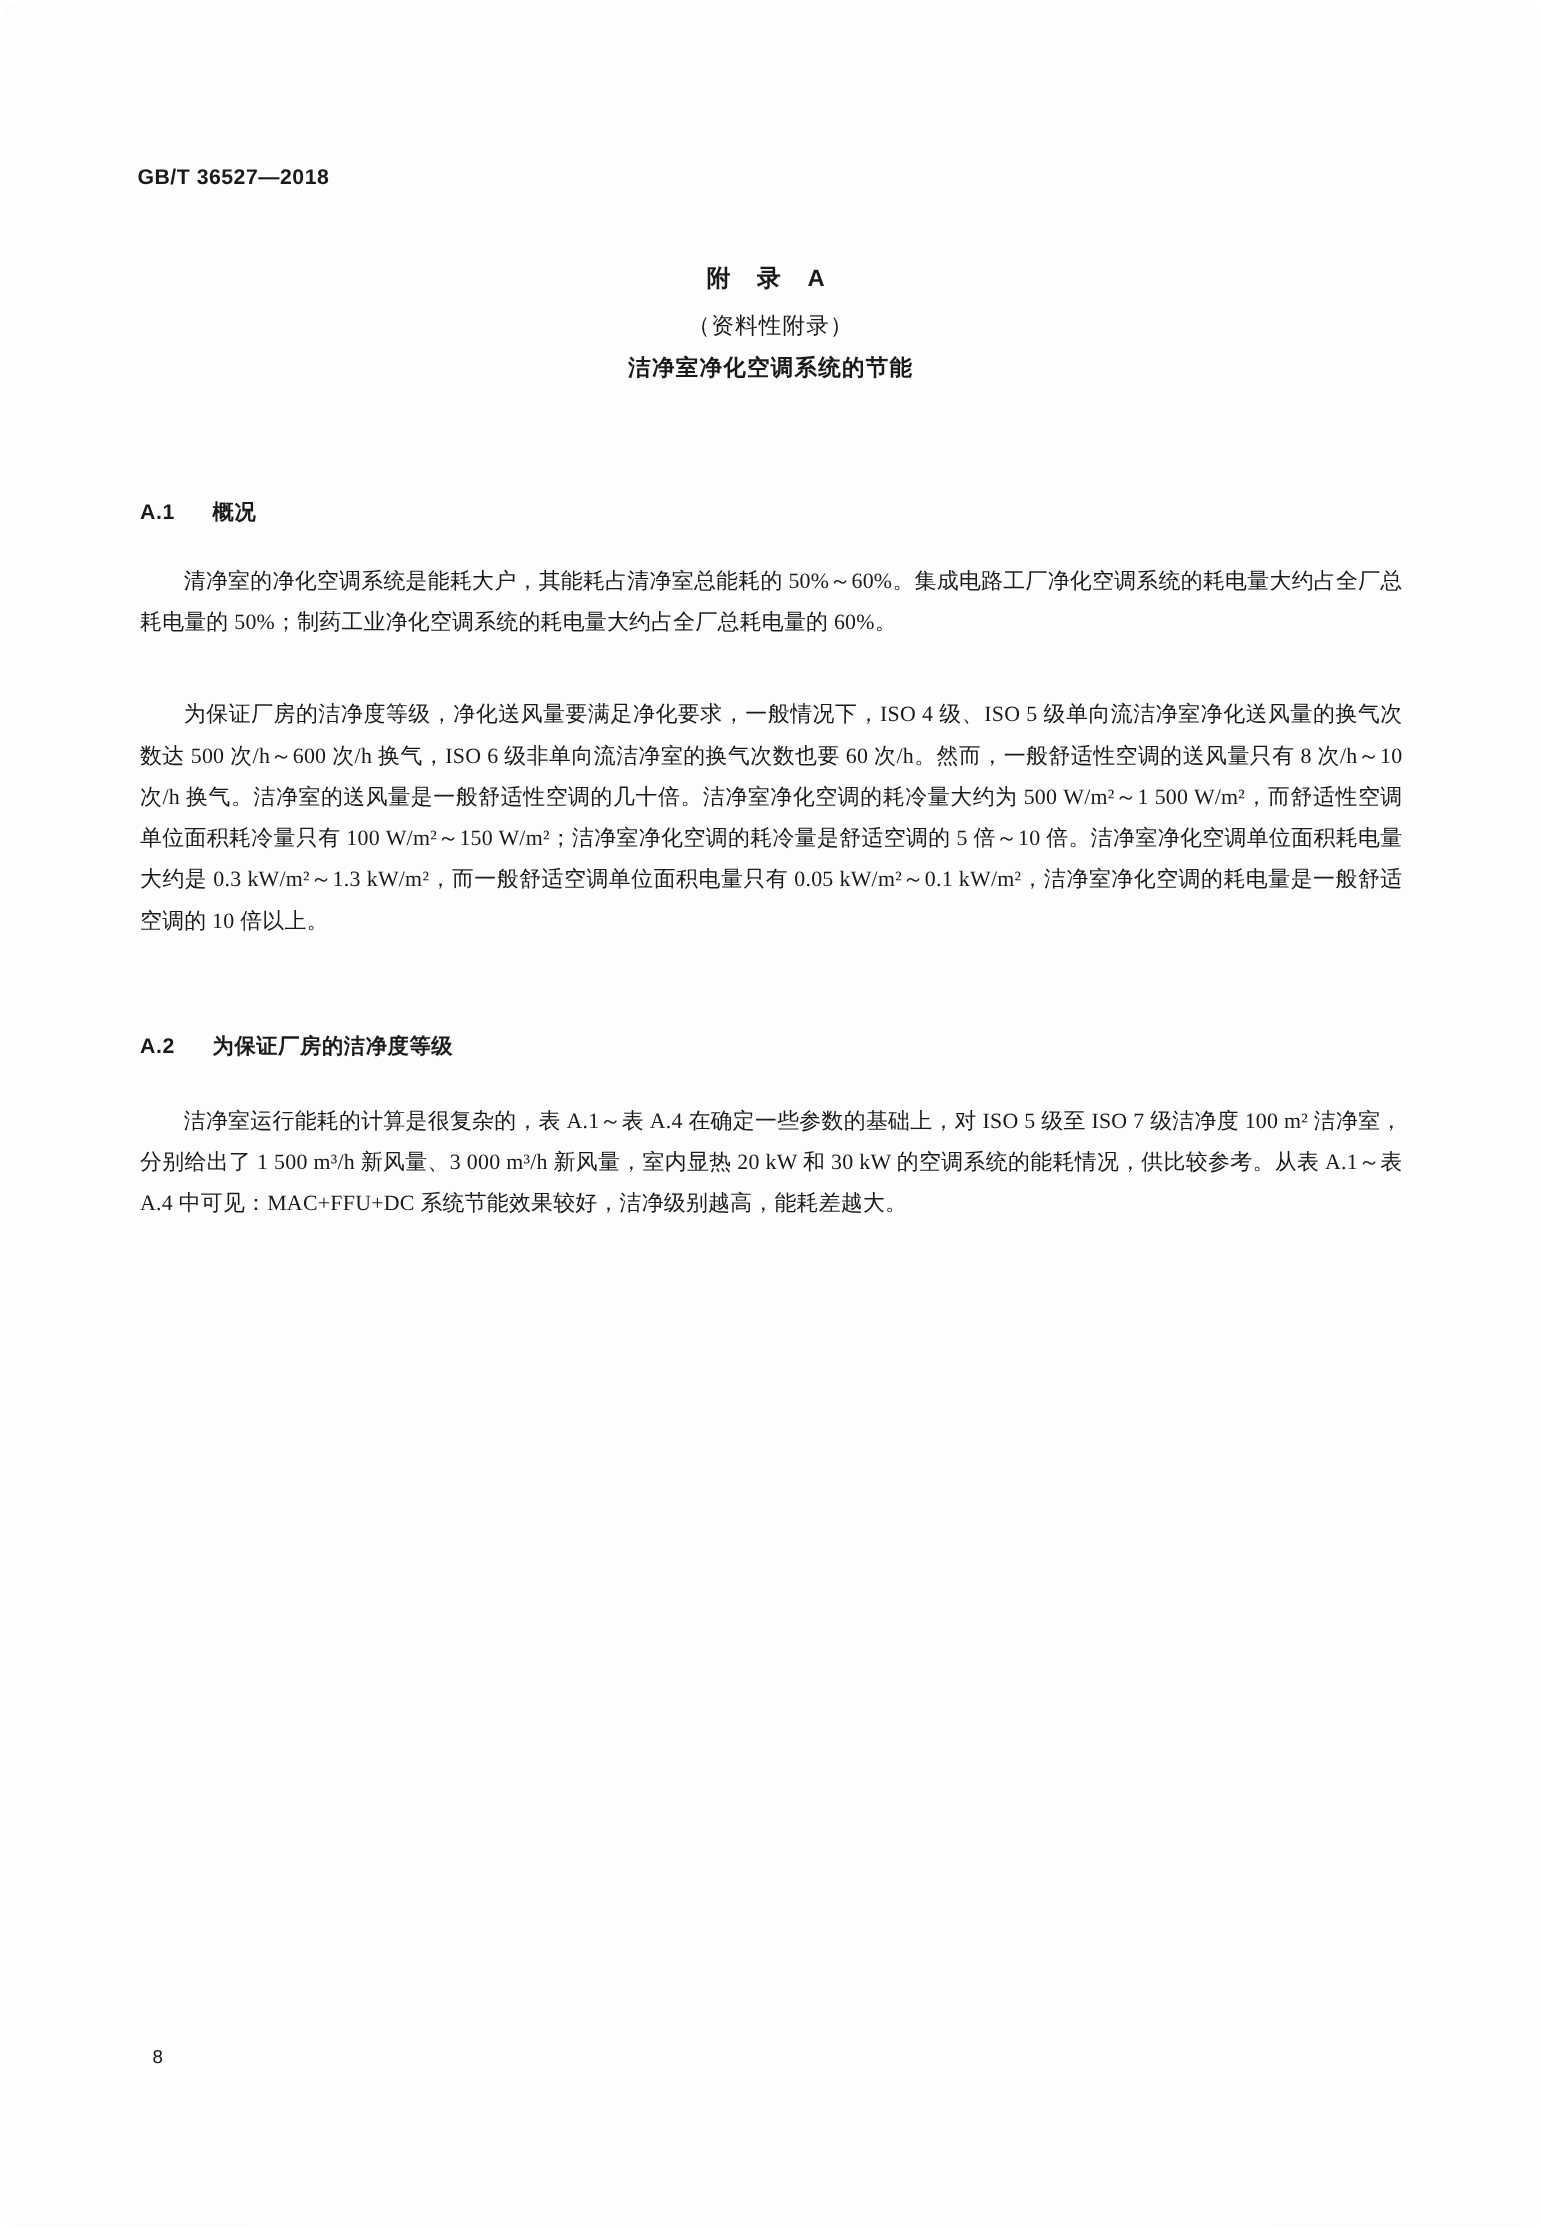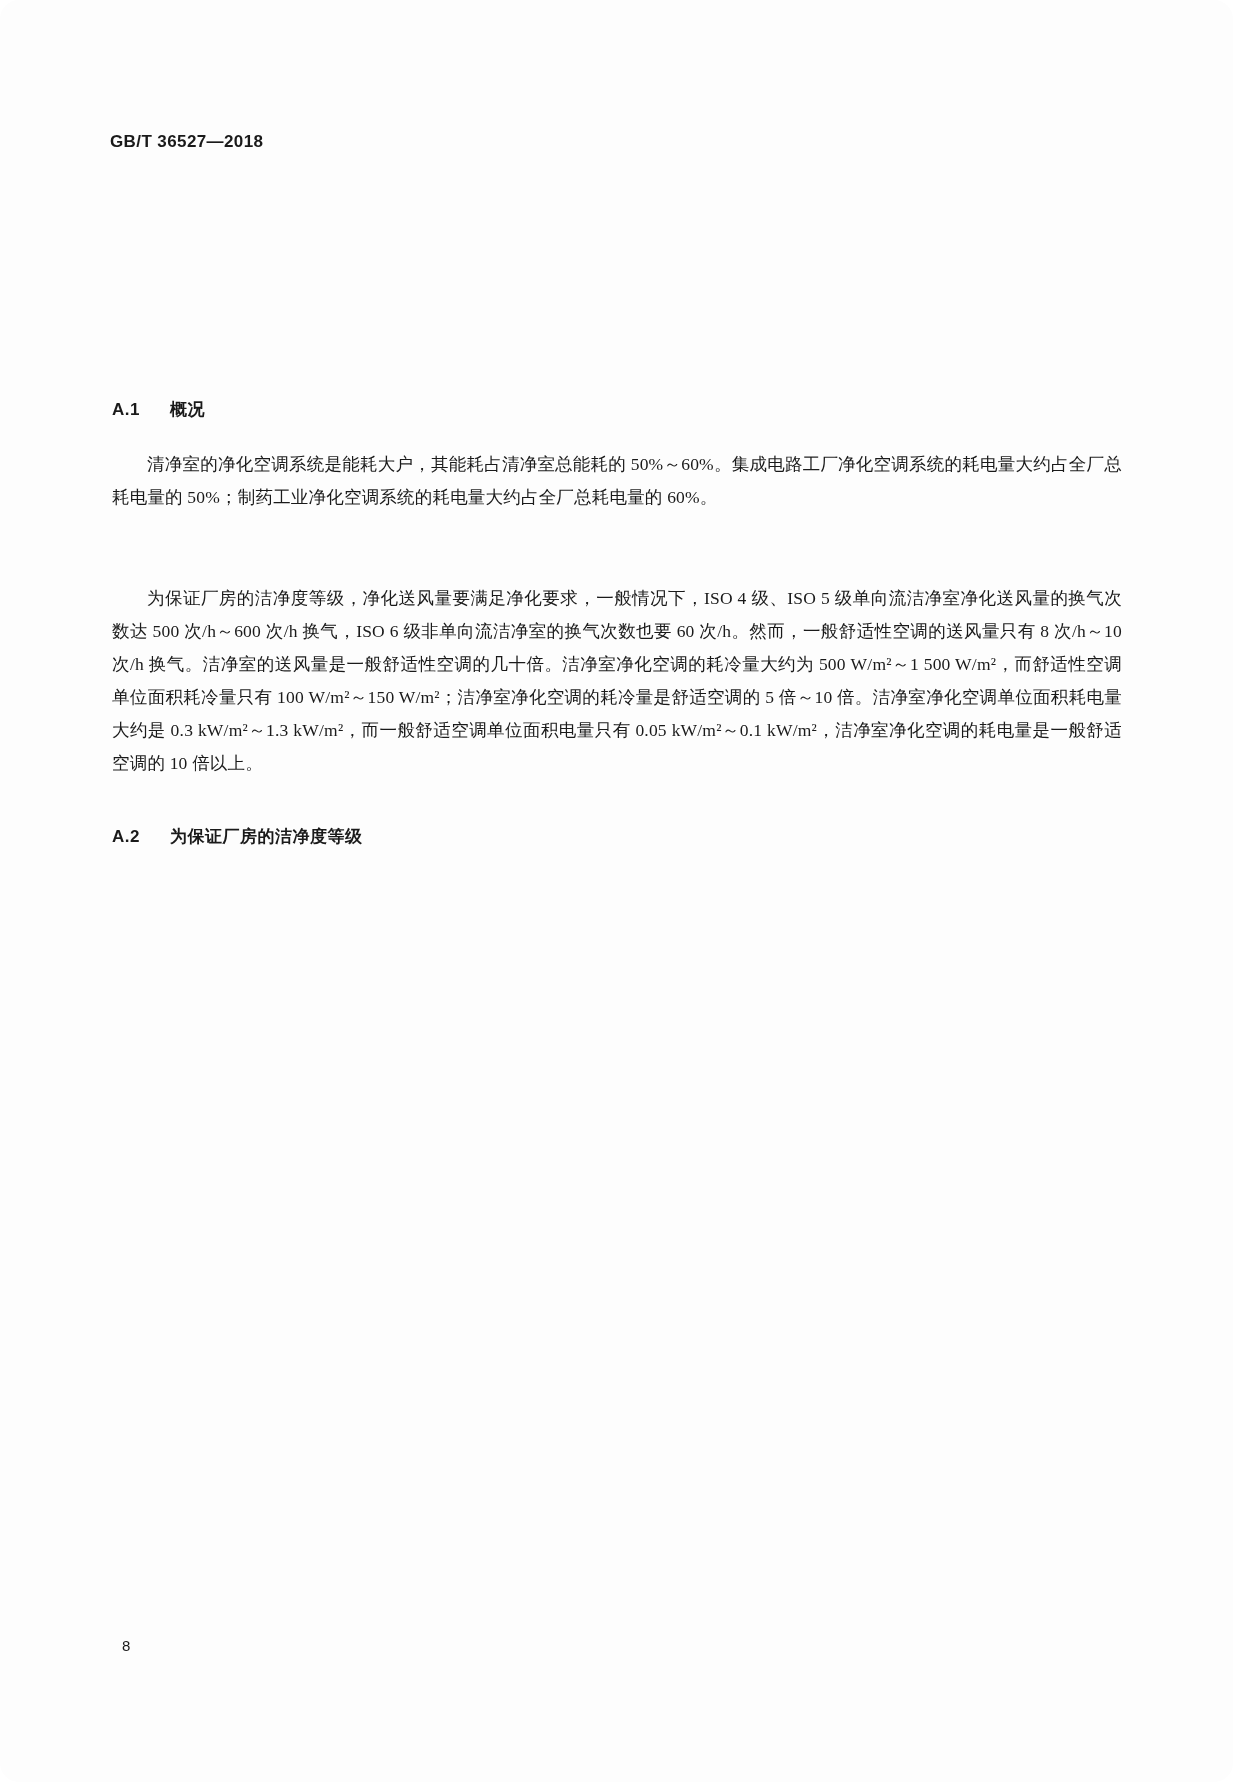--- a/index.html
+++ b/index.html
@@ -95,34 +95,42 @@
   }
 </style>
 </head>
 <body>
 
 <div class="page">
   <div class="sheet">
 
     <div class="header">GB/T 36527—2018</div>
 
+    <div class="annex-title-block">
+      <div class="annex-title">附 录 A</div>
+      <div class="annex-sub">（资料性附录）</div>
+      <div class="annex-name">洁净室净化空调系统的节能</div>
+    </div>
 
     <div class="section-head" style="left:112px; top:398px;">
       <span class="num">A.1</span><span>概况</span>
     </div>
 
     <div class="body-block" style="top:448px;">
       <p>清净室的净化空调系统是能耗大户，其能耗占清净室总能耗的 50%～60%。集成电路工厂净化空调系统的耗电量大约占全厂总耗电量的 50%；制药工业净化空调系统的耗电量大约占全厂总耗电量的 60%。</p>
     </div>
 
-    <div class="body-block" style="top:582px;">
+    <div class="body-block" style="top:555px;">
       <p>为保证厂房的洁净度等级，净化送风量要满足净化要求，一般情况下，ISO 4 级、ISO 5 级单向流洁净室净化送风量的换气次数达 500 次/h～600 次/h 换气，ISO 6 级非单向流洁净室的换气次数也要 60 次/h。然而，一般舒适性空调的送风量只有 8 次/h～10 次/h 换气。洁净室的送风量是一般舒适性空调的几十倍。洁净室净化空调的耗冷量大约为 500 W/m²～1 500 W/m²，而舒适性空调单位面积耗冷量只有 100 W/m²～150 W/m²；洁净室净化空调的耗冷量是舒适空调的 5 倍～10 倍。洁净室净化空调单位面积耗电量大约是 0.3 kW/m²～1.3 kW/m²，而一般舒适空调单位面积电量只有 0.05 kW/m²～0.1 kW/m²，洁净室净化空调的耗电量是一般舒适空调的 10 倍以上。</p>
     </div>
 
     <div class="section-head" style="left:112px; top:825px;">
       <span class="num">A.2</span><span>为保证厂房的洁净度等级</span>
     </div>
 
+    <div class="body-block" style="top:880px;">
+      <p>洁净室运行能耗的计算是很复杂的，表 A.1～表 A.4 在确定一些参数的基础上，对 ISO 5 级至 ISO 7 级洁净度 100 m² 洁净室，分别给出了 1 500 m³/h 新风量、3 000 m³/h 新风量，室内显热 20 kW 和 30 kW 的空调系统的能耗情况，供比较参考。从表 A.1～表 A.4 中可见：MAC+FFU+DC 系统节能效果较好，洁净级别越高，能耗差越大。</p>
+    </div>
 
     <div class="page-num">8</div>
 
   </div>
 </div>
 
 </body></html>

